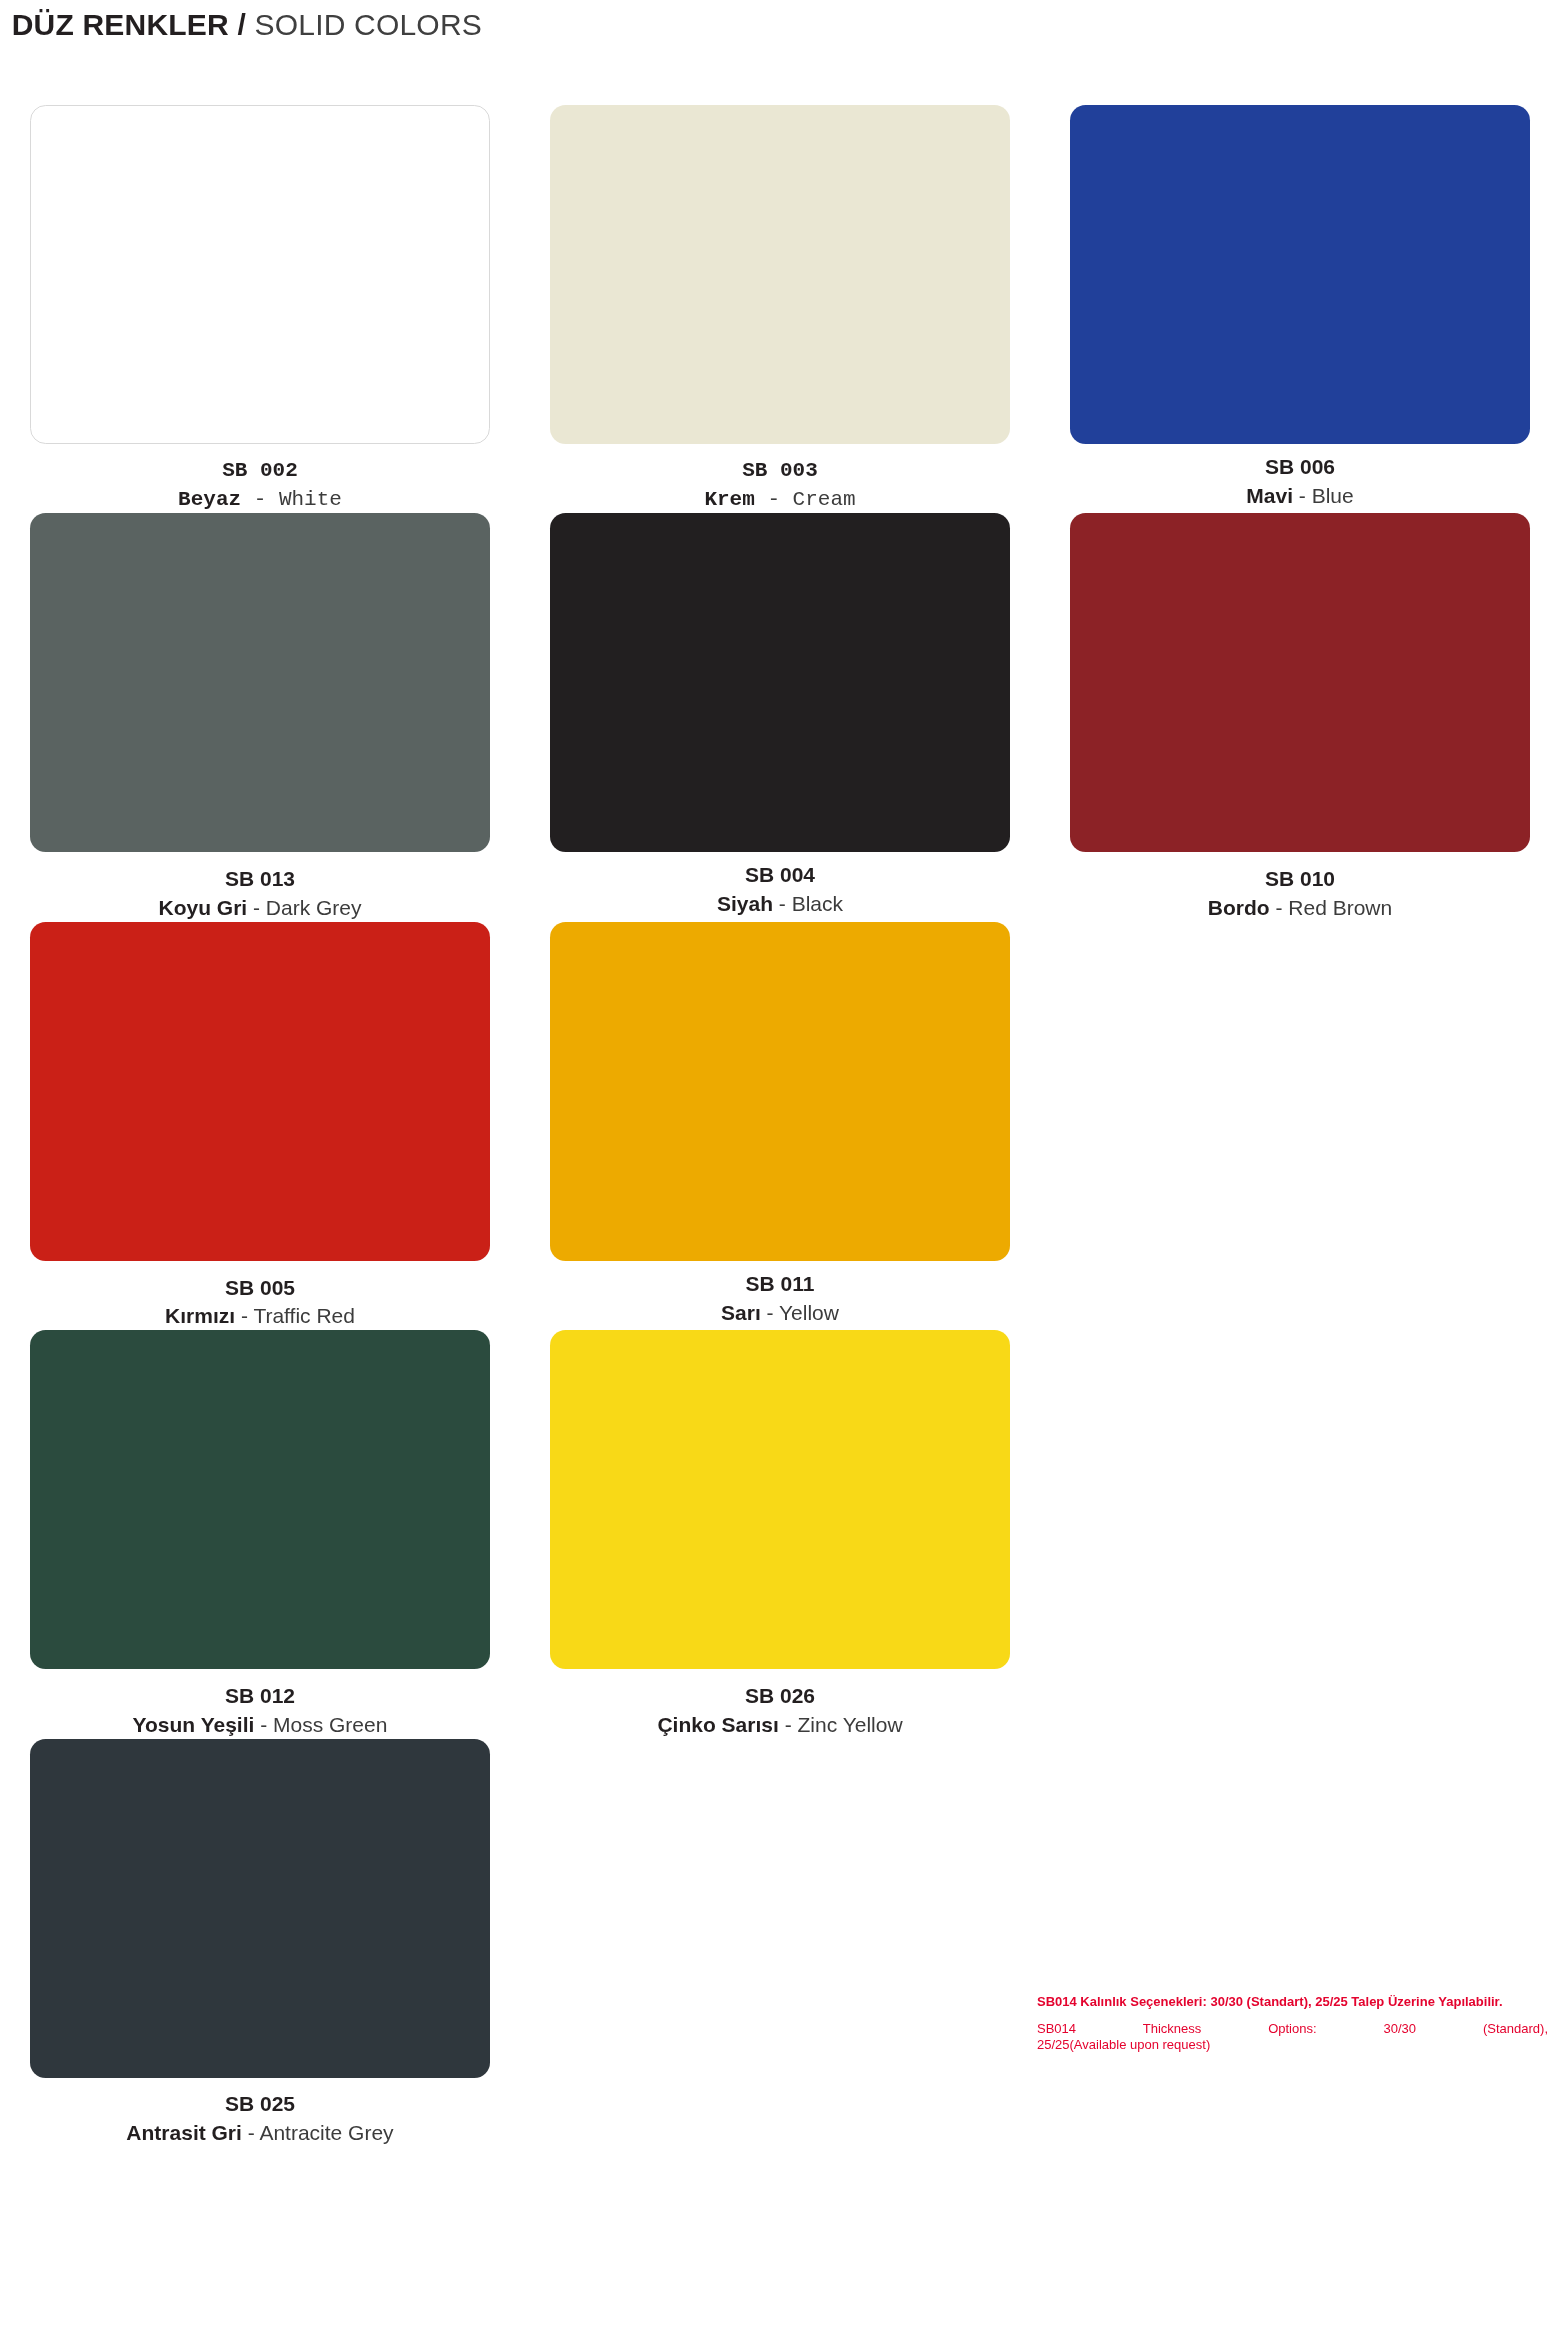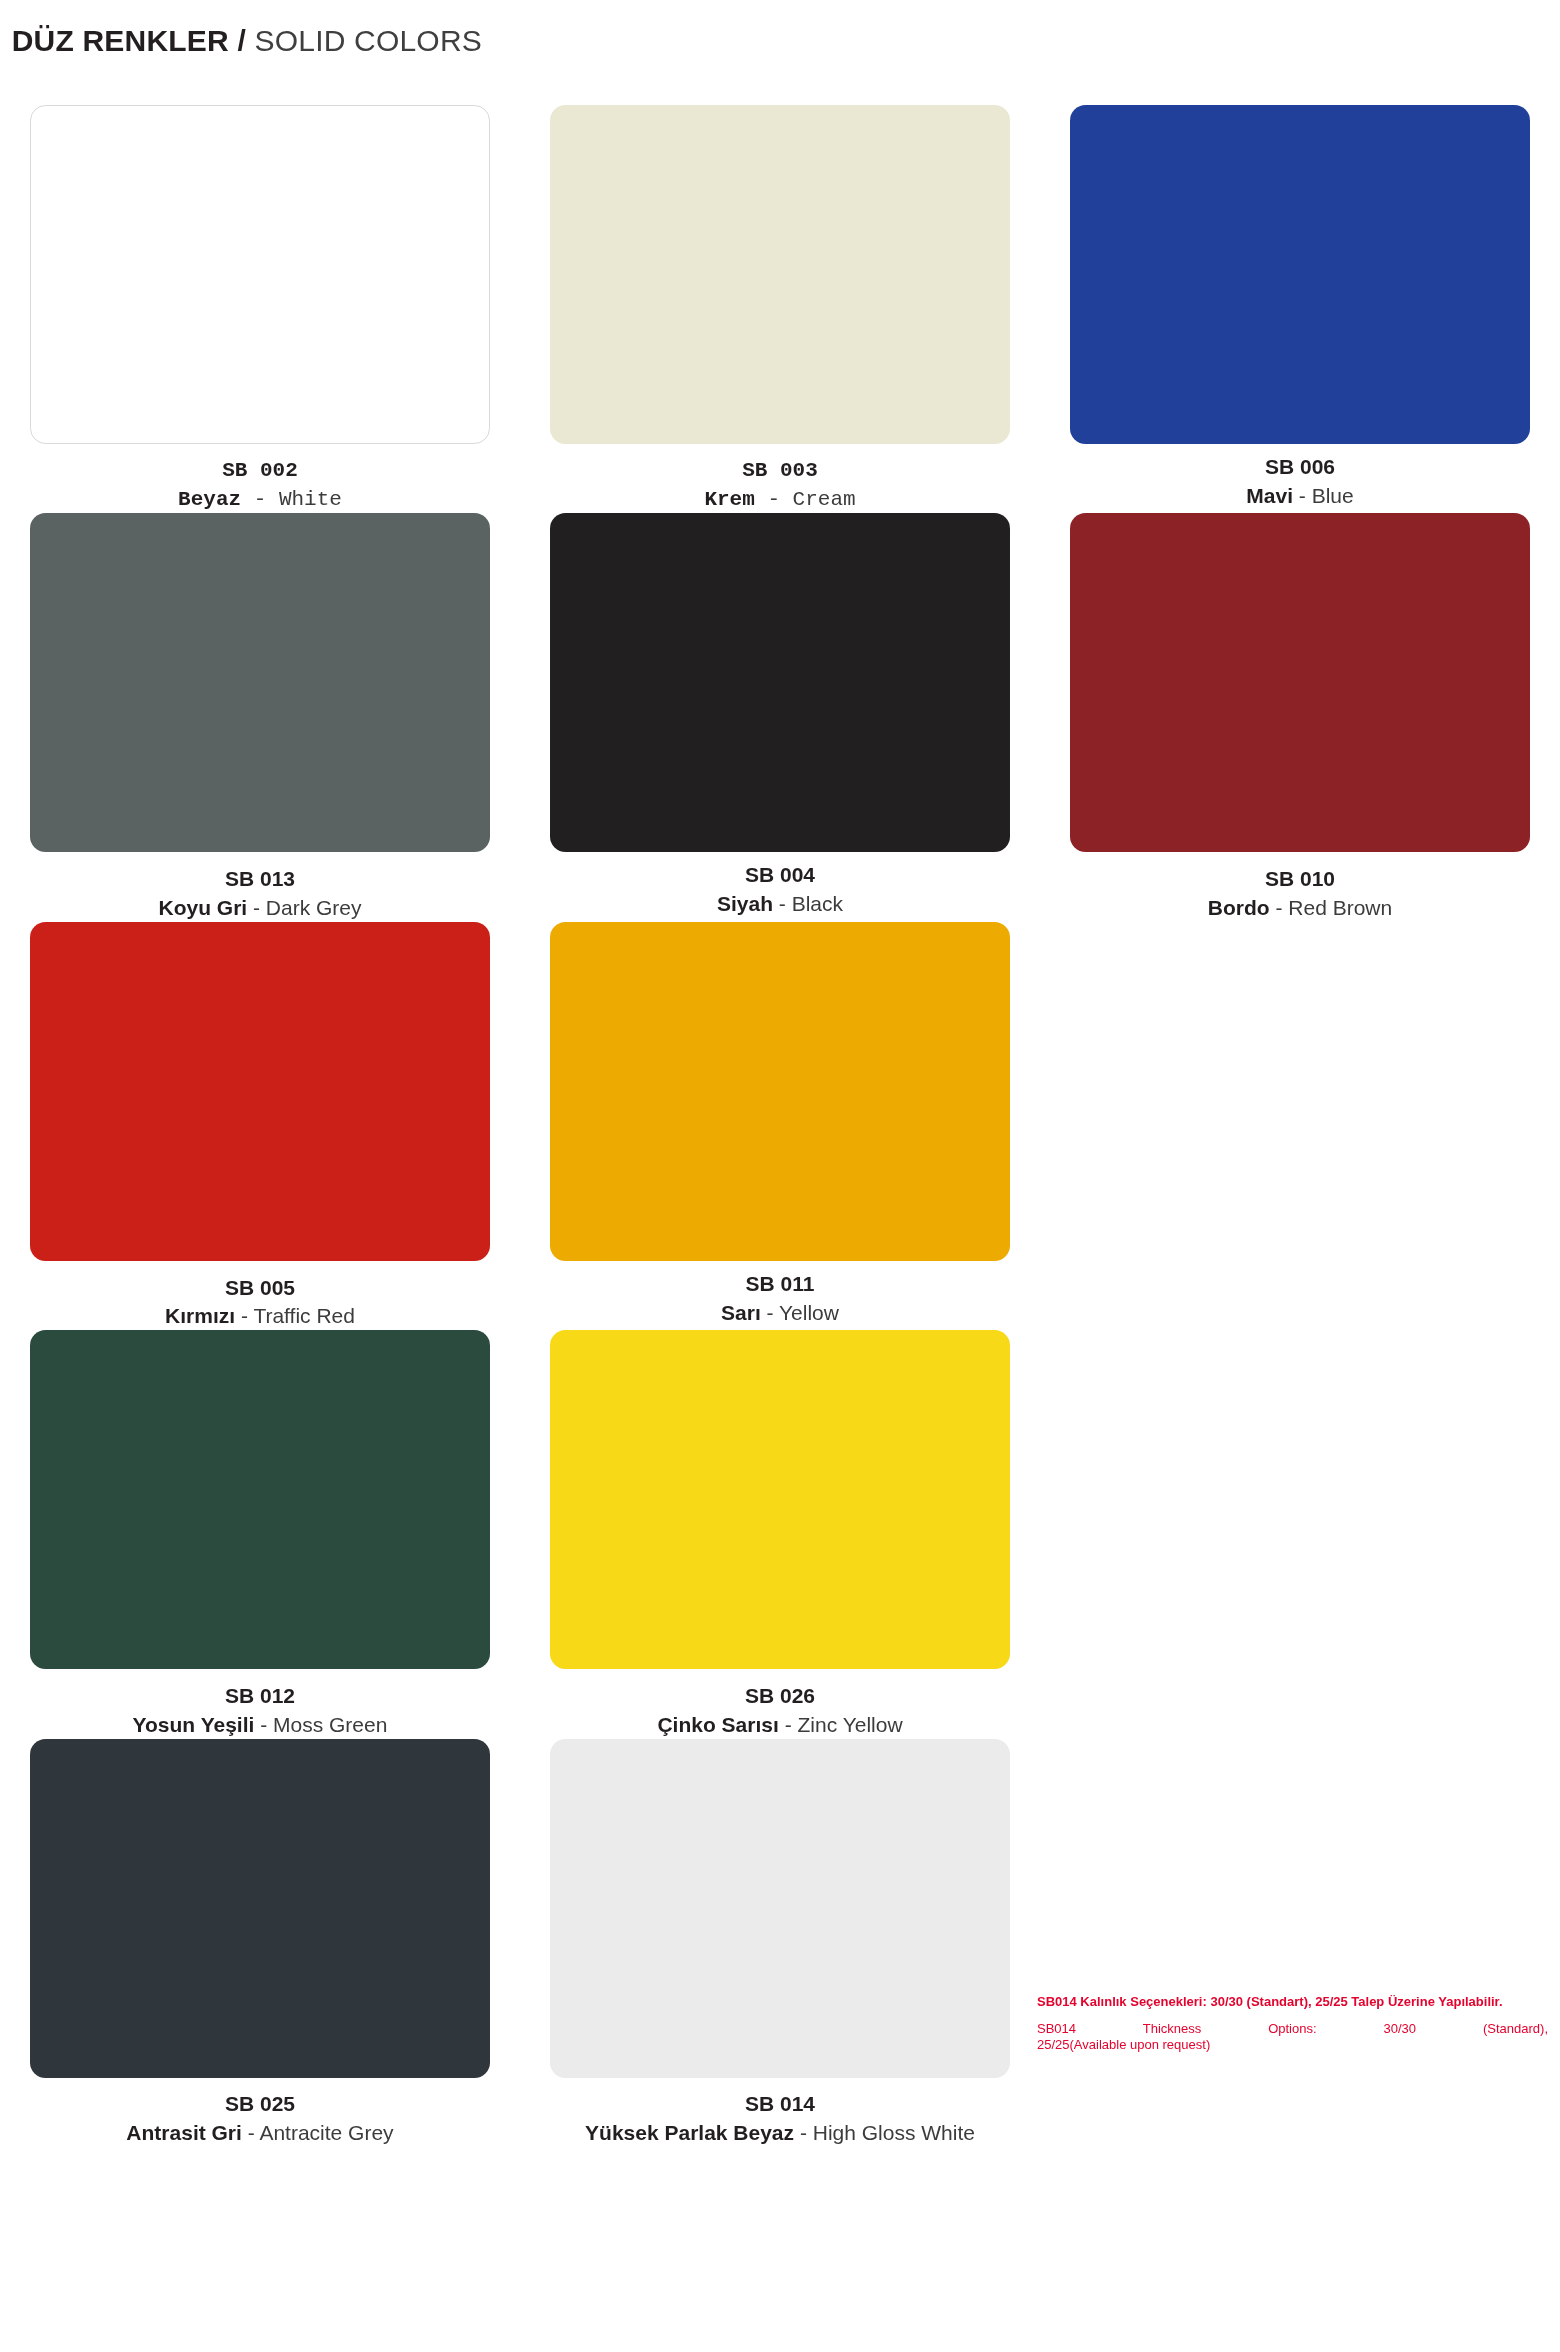--- a/index.html
+++ b/index.html
@@ -20,21 +20,21 @@
     position: relative;
     width: 1560px;
     height: 2352px;
     padding: 0;
   }
 
   
   .page-header {
     position: absolute;
     left: 11.7px;
-    top: 24px;
+    top: 8px;
     font-size: 30px;
     letter-spacing: 0.2px;
     white-space: nowrap;
   }
   .page-header .hdr-tr {
     font-weight: bold;
     color: #231f20;
   }
   .page-header .hdr-sep {
     font-weight: bold;
@@ -216,26 +216,20 @@
       </div>
     </div>
 
     <div class="row row5">
       <div class="cell cell1">
         <div class="swatch" style="background:#2f373d"></div>
         <div class="caption">
           <span class="code">SB 025</span><span class="name-tr">Antrasit Gri</span><span class="name-en"> - </span><span class="name-en">Antracite Grey</span>
         </div>
       </div>
-      <div class="cell cell2">
-        <div class="swatch" style="background:#ebebeb"></div>
-        <div class="caption">
-          <span class="code">SB 014</span><span class="name-tr">Yüksek Parlak Beyaz</span><span class="name-en"> - </span><span class="name-en">High Gloss White</span>
-        </div>
-      </div>
       <div class="cell cell3"></div>
     </div>
 
   </div>
 
   <div class="note">
     <div class="note-tr">SB014 Kalınlık Seçenekleri: 30/30 (Standart), 25/25 Talep Üzerine Yapılabilir.</div>
     <div class="note-en">
       <span class="ln1">SB014 Thickness Options: 30/30 (Standard),</span>
       <span class="ln2">25/25(Available upon request)</span>

